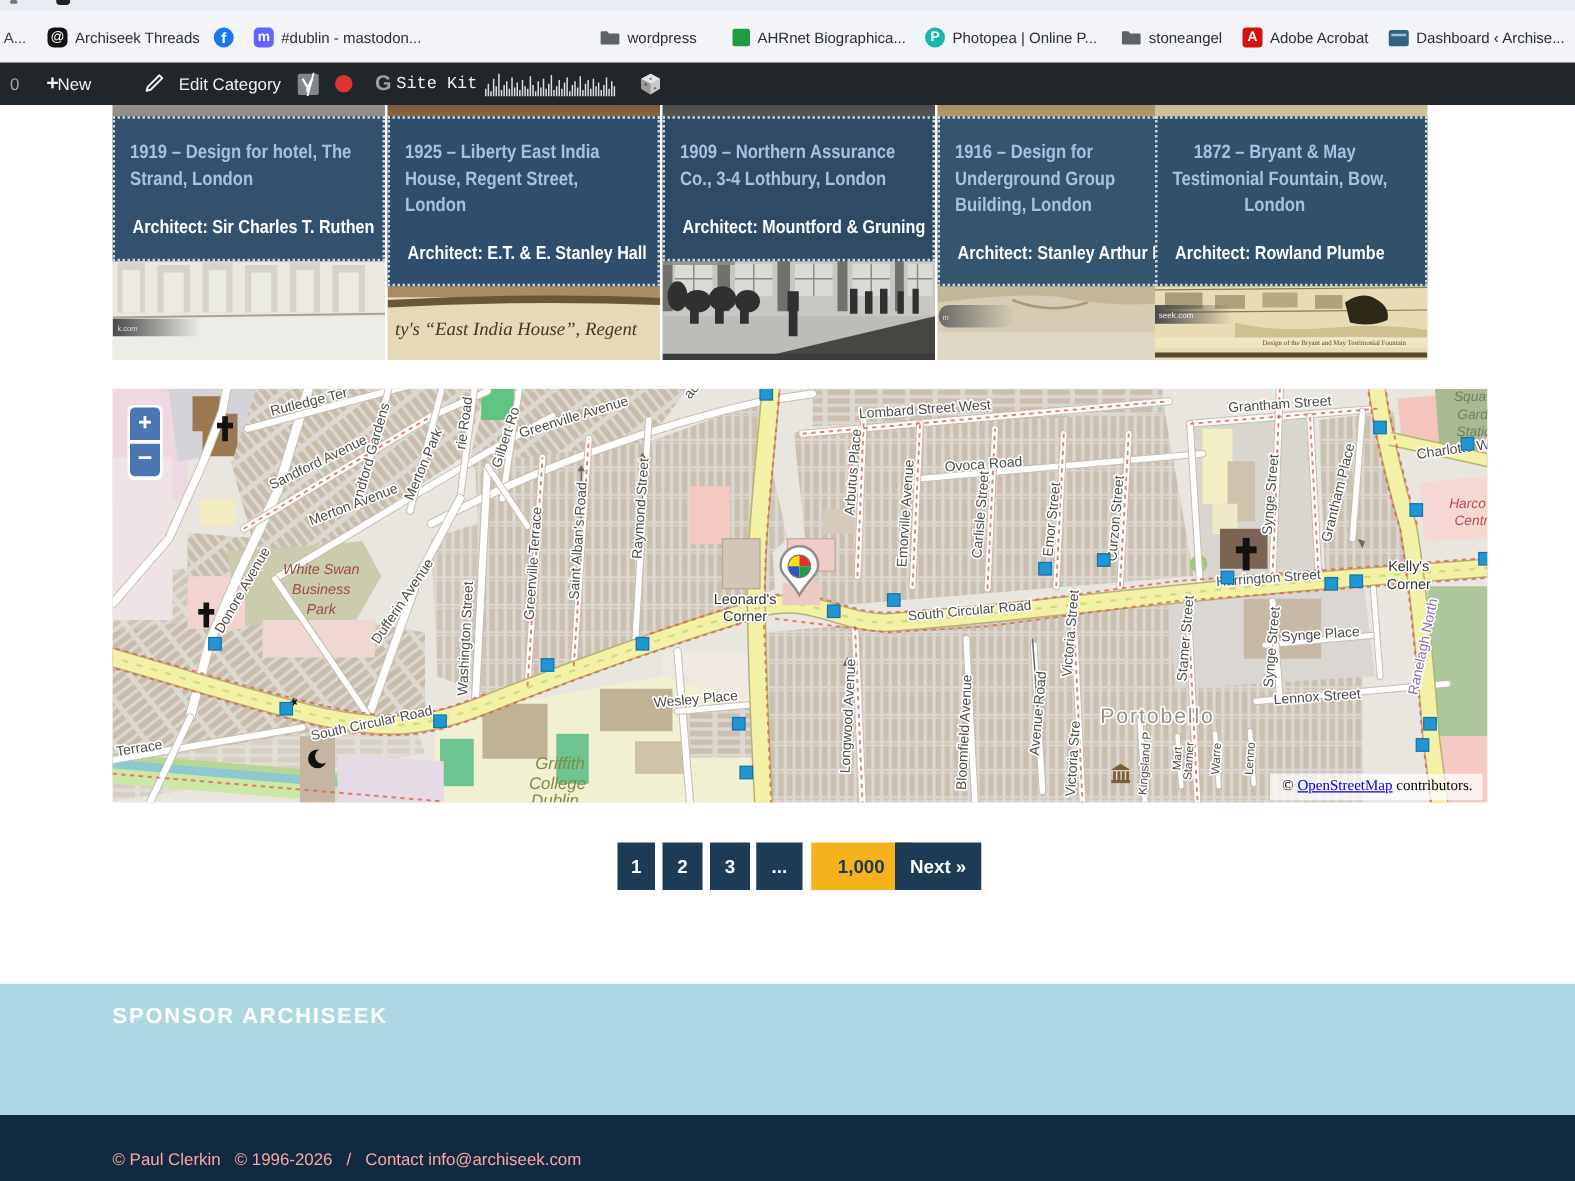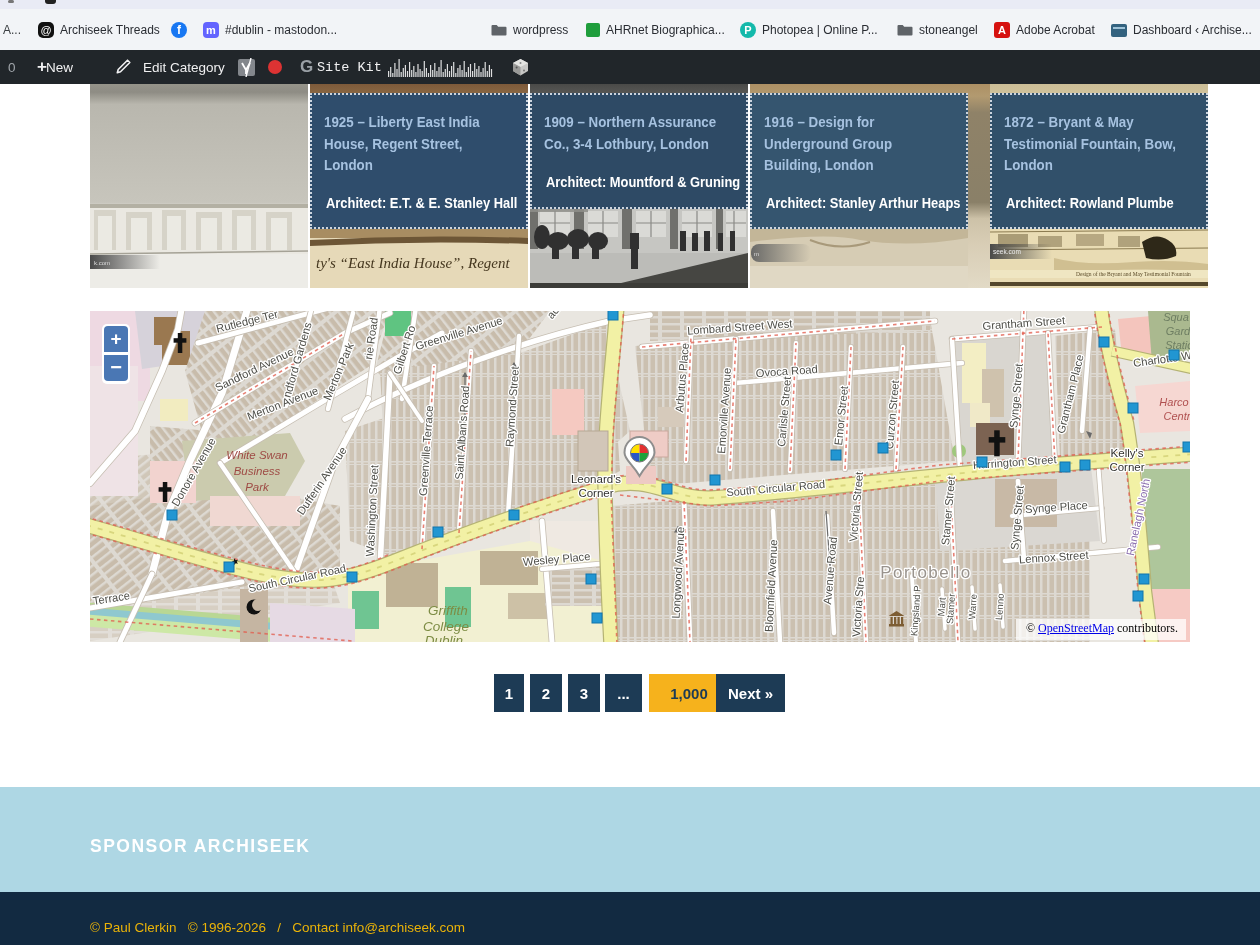--- a/index.html
+++ b/index.html
@@ -16,21 +16,21 @@
 .ab{position:absolute;top:0;height:34px;display:flex;align-items:center;font-size:13.5px;white-space:nowrap;}
 
 .card{position:absolute;top:84px;width:218px;height:204px;overflow:hidden;}
 .ovl{position:absolute;left:0;top:9px;width:214px;border:2px dotted #ccd4de;}
 .ovl h3{margin:0;padding:16px 10px 0 14px;font-size:15.5px;line-height:21.5px;color:#a6c2e0;font-weight:bold;transform:scaleX(.86);transform-origin:0 0;white-space:nowrap;}
 .ovl .arch{position:absolute;left:14px;font-size:15px;color:#fff;font-weight:bold;transform:scaleX(.86);transform-origin:0 50%;white-space:nowrap;}
 
 .pg{position:absolute;top:674px;height:38px;background:#1d3b55;color:#fff;font-weight:bold;font-size:15px;display:flex;align-items:center;justify-content:center;}
 
 #sponsor{left:0;top:787px;width:1260px;height:105px;background:#aed7e4;}
-#footer{left:0;top:892px;width:1260px;height:53px;background:#122a41;color:#eab308;font-size:13.5px;}
+#footer{left:0;top:892px;width:1260px;height:53px;background:#122a41;color:#fca5a5;font-size:13.5px;}
 </style>
 </head>
 <body>
 <div class="abs" id="topstrip">
     <div class="abs" style="left:8px;top:0;width:6px;height:3px;background:#777;border-radius:2px;"></div>
     <div class="abs" style="left:45px;top:0;width:11px;height:4px;background:#222;border-radius:0 0 3px 3px;"></div>
   </div>
 
 <div class="abs" id="bkbar">
   <div class="bk" style="left:3px;">
@@ -40,21 +40,21 @@
       <span class="ic16" style="background:#111;border-radius:5px;color:#fff;font-size:11px;line-height:16px;text-align:center;">@</span>
       <span class="bklbl">Archiseek Threads</span>
     </div>
   <div class="bk" style="left:171px;">
       <span class="ic16" style="background:#1877f2;border-radius:50%;color:#fff;font-weight:bold;font-size:12px;line-height:16px;text-align:center;">f</span>
     </div>
   <div class="bk" style="left:203px;">
       <span class="ic16" style="background:#6364ff;border-radius:4px;color:#fff;font-weight:bold;font-size:11px;line-height:16px;text-align:center;">m</span>
       <span class="bklbl">#dublin - mastodon...</span>
     </div>
-  <div class="bk" style="left:491px;">
+  <div class="bk" style="left:480px;">
       <span class="ic16"><svg width="16" height="16" viewBox="0 0 16 16">
           <path d="M1.5 3 h4.2 l1.5 1.8 h7.3 a1 1 0 0 1 1 1 v6.7 a1 1 0 0 1 -1 1 h-13 a1 1 0 0 1 -1 -1 v-8.5 a1 1 0 0 1 1 -1 z" fill="#5f6368"></path>
         </svg></span>
       <span class="bklbl">wordpress</span>
     </div>
   <div class="bk" style="left:586px;">
       <span class="ic16" style="background:#1f9d3c;border-radius:2px;width:14px;height:14px;"></span>
       <span class="bklbl">AHRnet Biographica...</span>
     </div>
   <div class="bk" style="left:740px;">
@@ -192,20 +192,24 @@
     <line x1="0" y1="50" x2="218" y2="47" stroke="#a5a296" stroke-width="1.6"></line>
     <rect x="0" y="51" width="70" height="14" fill="url(#wm1)"></rect>
     <defs>
         <linearGradient id="wm1" x1="0" y1="0" x2="1" y2="0">
           <stop offset="0" stop-color="#4a4a4a"></stop>
           <stop offset="1" stop-color="#4a4a4a" stop-opacity="0"></stop>
         </linearGradient>
       </defs>
     <text x="4" y="61" font-size="6" fill="#ddd" font-family="Liberation Sans">k.com</text>
   </svg>
+  <div class="ovl" style="height:112px;background:#33506d;">
+    <h3>1919 – Design for hotel, The<br>Strand, London</h3>
+    <div class="arch" style="top:78px;">Architect: Sir Charles T. Ruthen</div>
+  </div>
 </div>
 
 <div class="card" style="left:310px;background:linear-gradient(180deg,#7d5a3a 0%,#8a6844 5%,#8f7a5c 12%,#96825f 60%,#cbb68c 68%,#e4d6b4 75%,#e9dcbc 100%);">
   <svg class="abs" style="left:0;top:140px;" width="218" height="64" viewBox="0 0 218 64">
     <rect x="0" y="0" width="218" height="14" fill="#a88d62"></rect>
     <rect x="0" y="14" width="218" height="50" fill="#e6d9b8"></rect>
     <path d="M0 16 Q 109 10 218 14 L 218 20 Q 109 16 0 22 Z" fill="#6d5636"></path>
     <text x="6" y="44" font-size="15" font-style="italic" fill="#45371f" font-family="Liberation Serif">ty's “East India House”, Regent</text>
   </svg>
   <div class="ovl" style="height:132px;background:#2f4d6c;">
@@ -254,42 +258,42 @@
     <path d="M 70 87 L 218 52 L 218 87 Z" fill="#464642"></path>
     <rect x="0" y="82" width="218" height="5" fill="#3c3c38"></rect>
     <rect x="0" y="0" width="58" height="11" fill="#8e8e8a" opacity=".85"></rect>
   </svg>
   <div class="ovl" style="height:112px;background:#2e4a65;">
     <h3>1909 – Northern Assurance<br>Co., 3-4 Lothbury, London</h3>
     <div class="arch" style="top:78px;">Architect: Mountford &amp; Gruning</div>
   </div>
 </div>
 
-<div class="card" style="left:750px;background:linear-gradient(180deg,#ad9064 0%,#b29a70 6%,#8f8268 14%,#8a8068 58%,#cdc2a8 66%,#d8cdb5 78%,#e2dac6 100%);padding-left:37px;">
+<div class="card" style="left:750px;background:linear-gradient(180deg,#ad9064 0%,#b29a70 6%,#8f8268 14%,#8a8068 58%,#cdc2a8 66%,#d8cdb5 78%,#e2dac6 100%);">
   <svg class="abs" style="left:0;top:140px;" width="218" height="64" viewBox="0 0 218 64">
     <rect x="0" y="0" width="218" height="64" fill="#d6ccb4"></rect>
     <path d="M0 18 Q 80 8 110 16 Q 160 24 218 14 L 218 0 L 0 0 Z" fill="#c3b698"></path>
     <path d="M60 16 Q 90 28 120 18" stroke="#a8997a" stroke-width="2" fill="none"></path>
     <rect x="0" y="42" width="218" height="22" fill="#e0d8c4"></rect>
     <rect x="1" y="20" width="60" height="18" rx="8" fill="url(#wm4)"></rect>
     <defs>
         <linearGradient id="wm4" x1="0" y1="0" x2="1" y2="0">
           <stop offset="0" stop-color="#6a6a68"></stop>
           <stop offset="1" stop-color="#6a6a68" stop-opacity="0"></stop>
         </linearGradient>
       </defs>
     <text x="4" y="32" font-size="6" fill="#ddd" font-family="Liberation Sans">m</text>
   </svg>
   <div class="ovl" style="height:132px;background:#35556f;">
     <h3>1916 – Design for<br>Underground Group<br>Building, London</h3>
     <div class="arch" style="top:99px;">Architect: Stanley Arthur Heaps</div>
   </div>
 </div>
 
-<div class="card" style="left:990px;background:linear-gradient(180deg,#cbbd96 0%,#d2c49c 6%,#a29878 14%,#9a9278 58%,#ddd1a8 66%,#e8dbb2 100%);">
+<div class="card" style="left:924px;background:linear-gradient(180deg,#cbbd96 0%,#d2c49c 6%,#a29878 14%,#9a9278 58%,#ddd1a8 66%,#e8dbb2 100%);text-align:center;">
   <svg class="abs" style="left:0;top:140px;" width="218" height="64" viewBox="0 0 218 64">
     <rect x="0" y="0" width="218" height="64" fill="#e9dcb4"></rect>
     <g stroke="#8a7a50" stroke-width="1">
       <line x1="0" y1="8" x2="218" y2="6"></line>
         <line x1="0" y1="26" x2="218" y2="24"></line>
     </g>
     <g fill="#6b5b38">
       <rect x="8" y="10" width="30" height="13" opacity=".5"></rect>
         <rect x="48" y="12" width="24" height="11" opacity=".45"></rect>
         <rect x="86" y="10" width="28" height="12" opacity=".4"></rect>
@@ -653,18 +657,18 @@
 
 <div class="pg" style="left:494px;width:30px;">1</div>
 <div class="pg" style="left:530px;width:32px;">2</div>
 <div class="pg" style="left:568px;width:32px;">3</div>
 <div class="pg" style="left:605px;width:37px;">...</div>
 <div class="pg" style="left:649px;width:80px;background:#f6b21c;color:#1d3b55;">1,000</div>
 <div class="pg" style="left:716px;width:69px;">Next »</div>
 
 <div class="abs" id="sponsor">
   <div class="abs" style="left:90px;top:819px;position:fixed;"></div>
-  <div class="abs" style="left:90px;top:49px;color:#fff;font-weight:bold;font-size:17.5px;letter-spacing:1.5px;">SPONSOR ARCHISEEK</div>
+  <div class="abs" style="left:90px;top:15px;color:#fff;font-weight:bold;font-size:17.5px;letter-spacing:1.5px;">SPONSOR ARCHISEEK</div>
 </div>
 
 <div class="abs" id="footer">
   <div class="abs" style="left:90px;top:28px;">© Paul Clerkin&nbsp;&nbsp;&nbsp;© 1996-2026&nbsp;&nbsp;&nbsp;/&nbsp;&nbsp;&nbsp;Contact info@archiseek.com</div>
 </div>
 
 </body></html>

